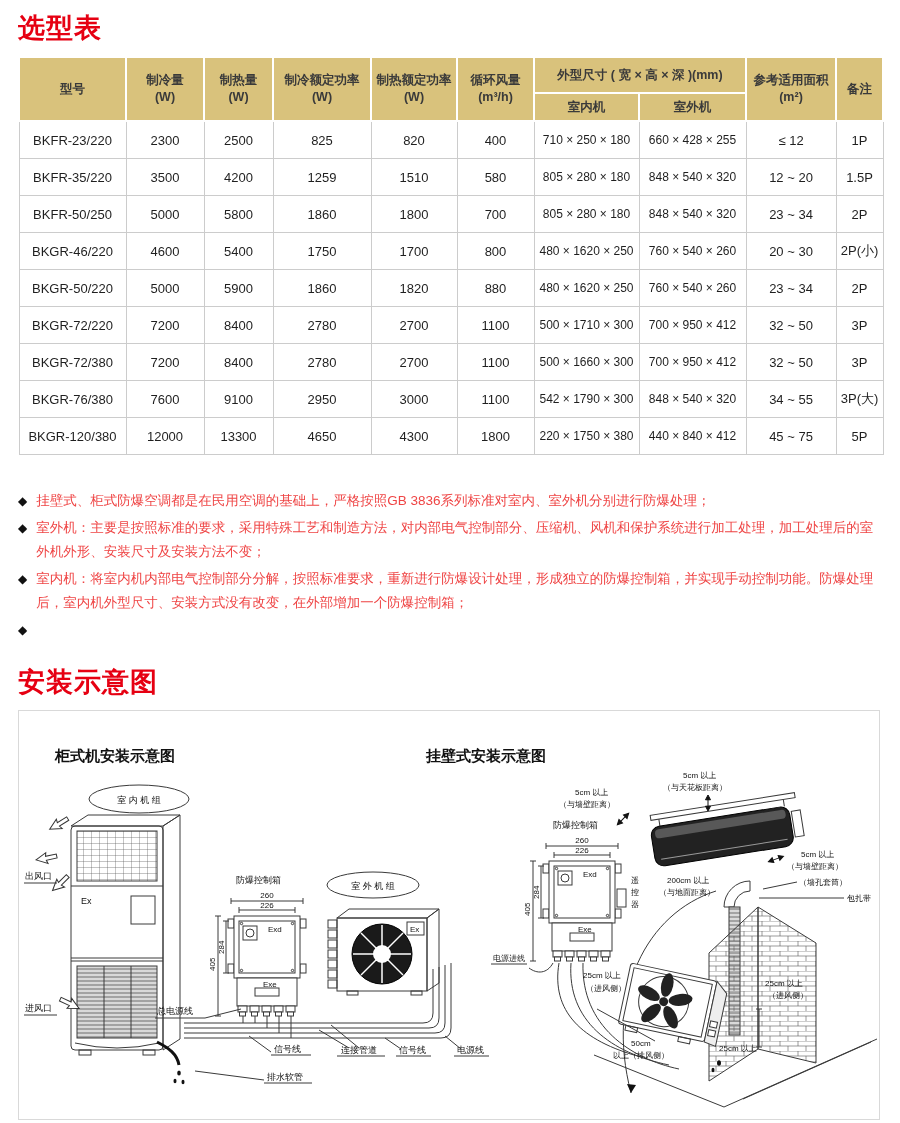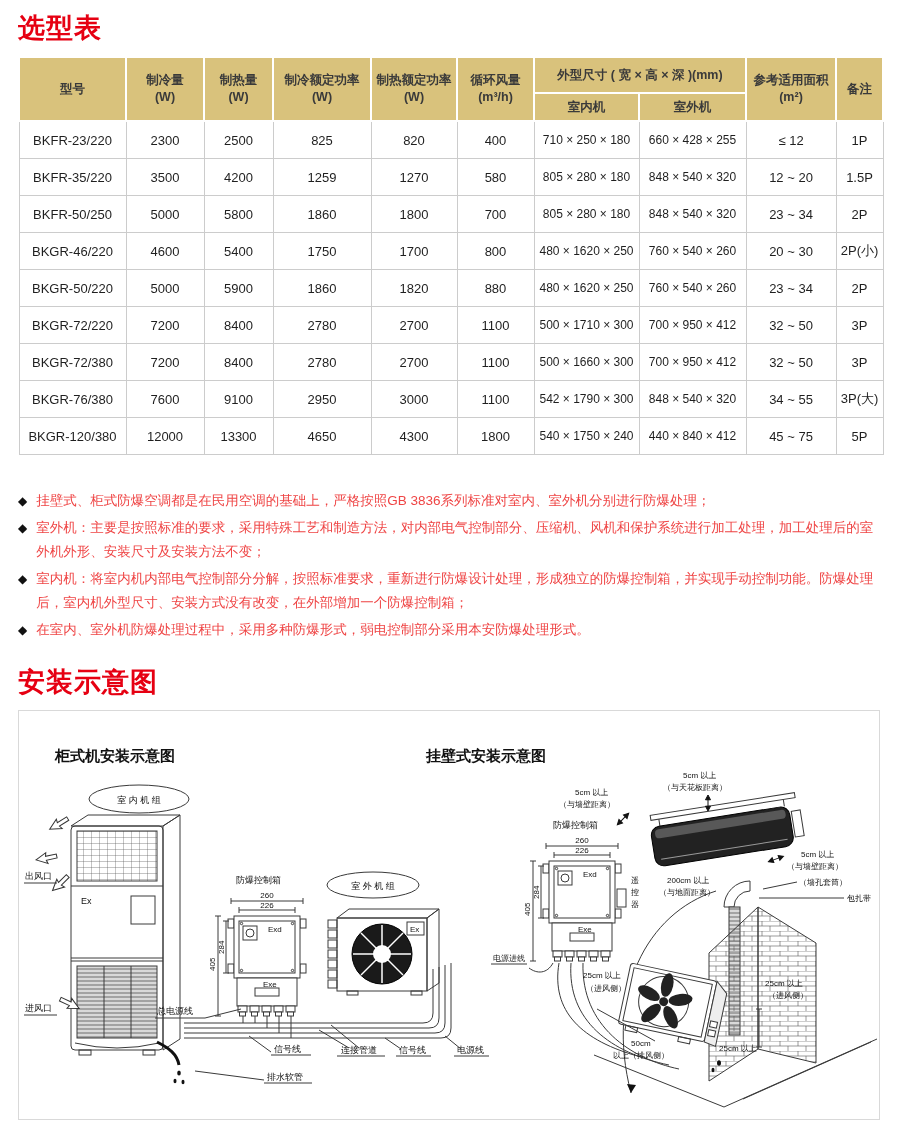--- a/index.html
+++ b/index.html
@@ -83,21 +83,21 @@
       <td class="td-dim">660 × 428 × 255</td>
       <td>≤ 12</td>
       <td>1P</td>
     </tr>
 
     <tr>
       <td>BKFR-35/220</td>
       <td>3500</td>
       <td>4200</td>
       <td>1259</td>
-      <td>1270</td>
+      <td>1510</td>
       <td>580</td>
       <td class="td-dim">805 × 280 × 180</td>
       <td class="td-dim">848 × 540 × 320</td>
       <td>12 ~ 20</td>
       <td>1.5P</td>
     </tr>
 
     <tr>
       <td>BKFR-50/250</td>
       <td>5000</td>
@@ -176,21 +176,21 @@
       <td>3P(大)</td>
     </tr>
 
     <tr>
       <td>BKGR-120/380</td>
       <td>12000</td>
       <td>13300</td>
       <td>4650</td>
       <td>4300</td>
       <td>1800</td>
-      <td class="td-dim">540 × 1750 × 240</td>
+      <td class="td-dim">220 × 1750 × 380</td>
       <td class="td-dim">440 × 840 × 412</td>
       <td>45 ~ 75</td>
       <td>5P</td>
     </tr>
   </tbody>
   </table>
 
   <div class="treatment">
     <ul class="bullets">
     <li>
@@ -203,21 +203,20 @@
       <span class="bullet-text">室外机：主要是按照标准的要求，采用特殊工艺和制造方法，对内部电气控制部分、压缩机、风机和保护系统进行加工处理，加工处理后的室外机外形、安装尺寸及安装方法不变；</span>
     </li>
 
     <li>
       <span class="diamond">◆</span>
       <span class="bullet-text">室内机：将室内机内部电气控制部分分解，按照标准要求，重新进行防爆设计处理，形成独立的防爆控制箱，并实现手动控制功能。防爆处理后，室内机外型尺寸、安装方式没有改变，在外部增加一个防爆控制箱；</span>
     </li>
 
     <li>
       <span class="diamond">◆</span>
-      <span class="bullet-text">在室内、室外机防爆处理过程中，采用多种防爆形式，弱电控制部分采用本安防爆处理形式。</span>
     </li>
   </ul>
   </div>
 
   <div class="install">
     <h1 class="sec-title">安装示意图</h1>
 
     <div class="diagram-box">
       <svg width="860" height="406" viewBox="0 0 860 406">
         <defs>

